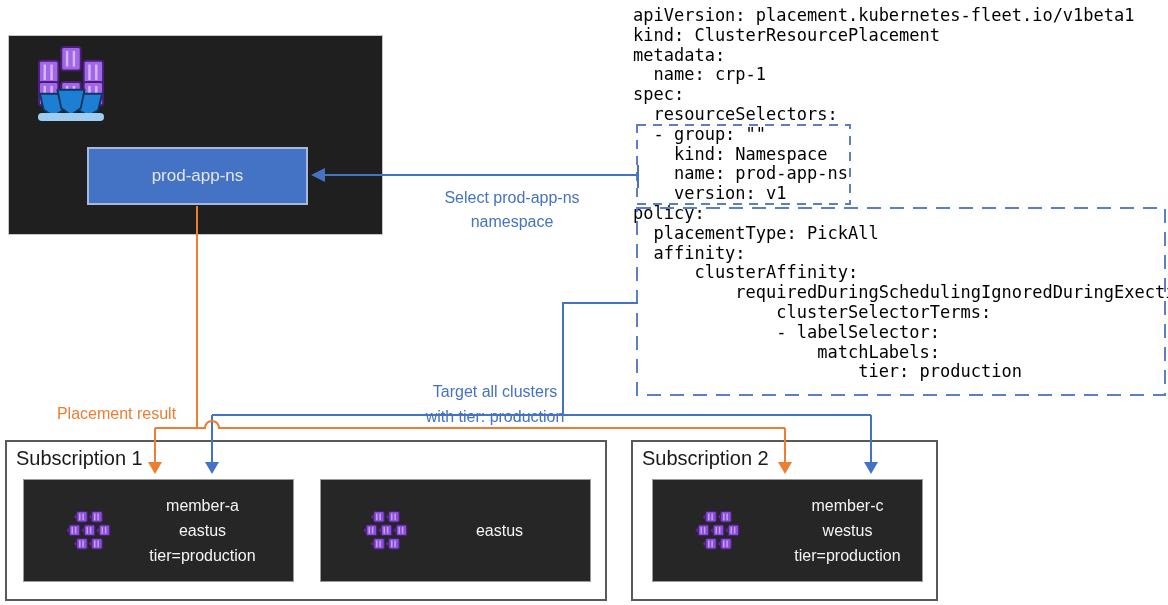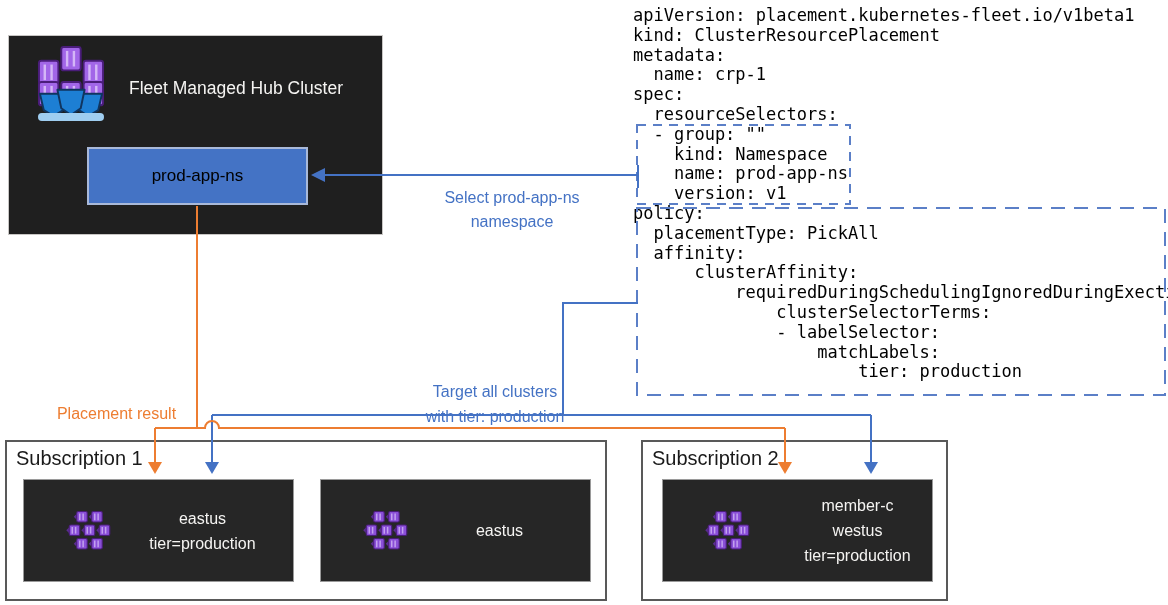--- a/index.html
+++ b/index.html
@@ -17,42 +17,42 @@
   }
   .hub-icon{position:absolute;left:28px;top:9px;}
   .hub-title{
     position:absolute;left:120px;top:42px;
     color:#f5f4f2;font-size:17.5px;white-space:nowrap;
   }
   .ns-box{
     position:absolute;left:78px;top:111px;width:221px;height:58px;
     background:#4473c5;border:2px solid #a9b9d9;box-sizing:border-box;
     display:flex;align-items:center;justify-content:center;
-    color:#000000;font-size:17px;
+    color:#e5e5e5;font-size:17px;
   }
   
   .yaml{
     position:absolute;left:633px;top:6px;margin:0;z-index:2;
     font-family:"DejaVu Sans Mono", monospace;
     font-size:17px;line-height:19.8px;color:#000000;
   }
   
   .ann{position:absolute;text-align:center;white-space:pre-line;font-size:16px;line-height:25px;}
   .ann-blue{color:#4472c4;}
   .ann-orange{color:#ed7d31;}
   .ann-select{left:402px;top:186px;width:220px;line-height:24px;}
   .ann-target{left:385px;top:379px;width:220px;}
   .ann-placement{left:40px;top:401px;width:153px;text-align:center;white-space:nowrap;}
   
   .sub-box{
     position:absolute;top:440px;height:161px;background:#ffffff;
     border:2px solid #595959;box-sizing:border-box;padding-left:48px;
   }
   .sub-1{left:5px;width:602px;}
-  .sub-2{left:631px;width:307px;margin-left:10px;}
+  .sub-2{left:631px;width:307px;}
   .sub-label{position:absolute;left:9px;top:5px;color:#1a1a1a;font-size:20px;white-space:nowrap;}
   .member-card{
     position:absolute;top:37px;width:271px;height:103px;
     background:#262626;border:1px solid #9a9a9a;box-sizing:border-box;
     display:flex;align-items:center;
   }
   .member-a{left:16px;}
   .member-b{left:313px;}
   .member-c{left:19px;gap:32px;}
   .member-icon{margin-left:40px;flex:0 0 auto;}
@@ -149,21 +149,20 @@
         <line x1="8" y1="2.5" x2="8" y2="11.5" stroke="#c3a1ef" stroke-width="2"></line>
         <line x1="12.5" y1="2.5" x2="12.5" y2="11.5" stroke="#c3a1ef" stroke-width="2"></line>
       </g>
   </symbol>
 </svg>
 
 <div class="hub-box">
   <svg class="hub-icon" width="68" height="76">
       <use href="#fleet-hub"></use>
     </svg>
-  <div class="hub-title">Fleet Managed Hub Cluster</div>
   <div class="ns-box">
     <span>prod-app-ns</span>
   </div>
 </div>
 
 <pre class="yaml">apiVersion: placement.kubernetes-fleet.io/v1beta1
 kind: ClusterResourcePlacement
 metadata:
   name: crp-1
 spec:
@@ -188,20 +187,21 @@
 with tier: production</div>
 <div class="ann ann-orange ann-placement">Placement result</div>
 
 <div class="sub-box sub-1">
   <div class="sub-label">Subscription 1</div>
   <div class="member-card member-a">
     <svg class="member-icon" width="48" height="44">
         <use href="#member-hex"></use>
       </svg>
     <div class="member-text">
+      <div>member-a</div>
       <div>eastus</div>
       <div>tier=production</div>
     </div>
   </div>
   <div class="member-card member-b">
     <svg class="member-icon" width="48" height="44">
         <use href="#member-hex"></use>
       </svg>
     <div class="member-text">
       <div>eastus</div>

